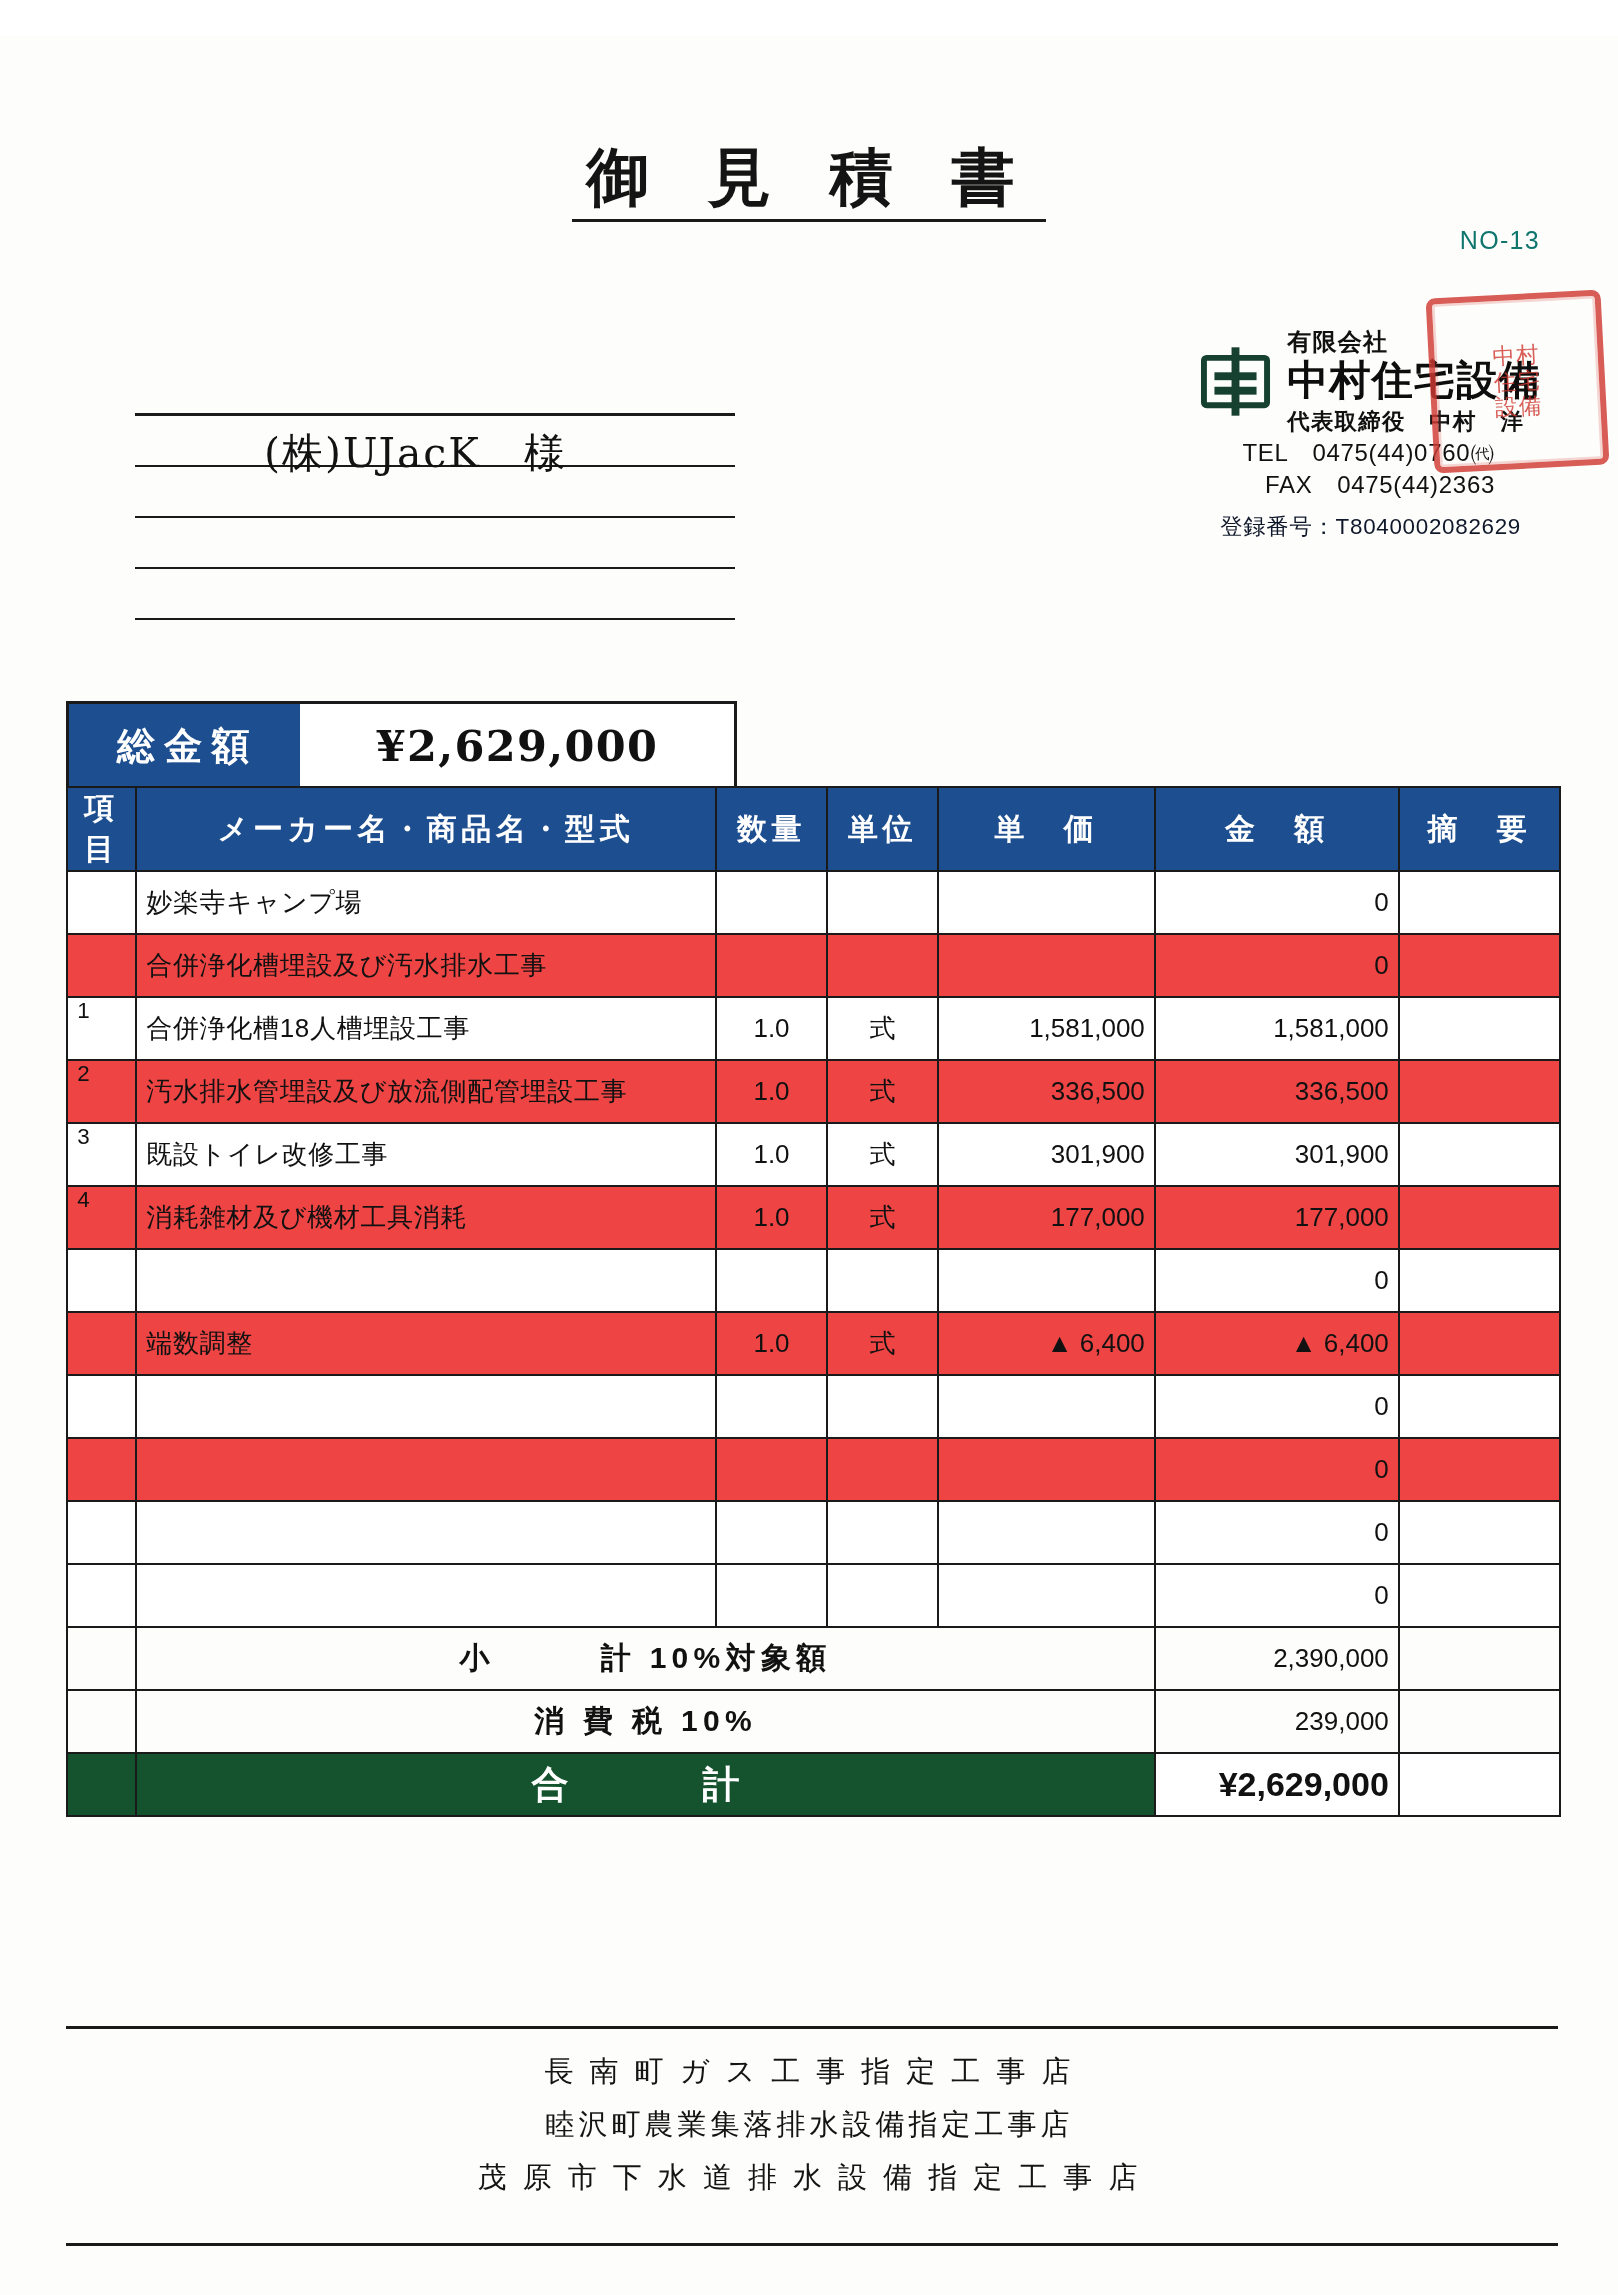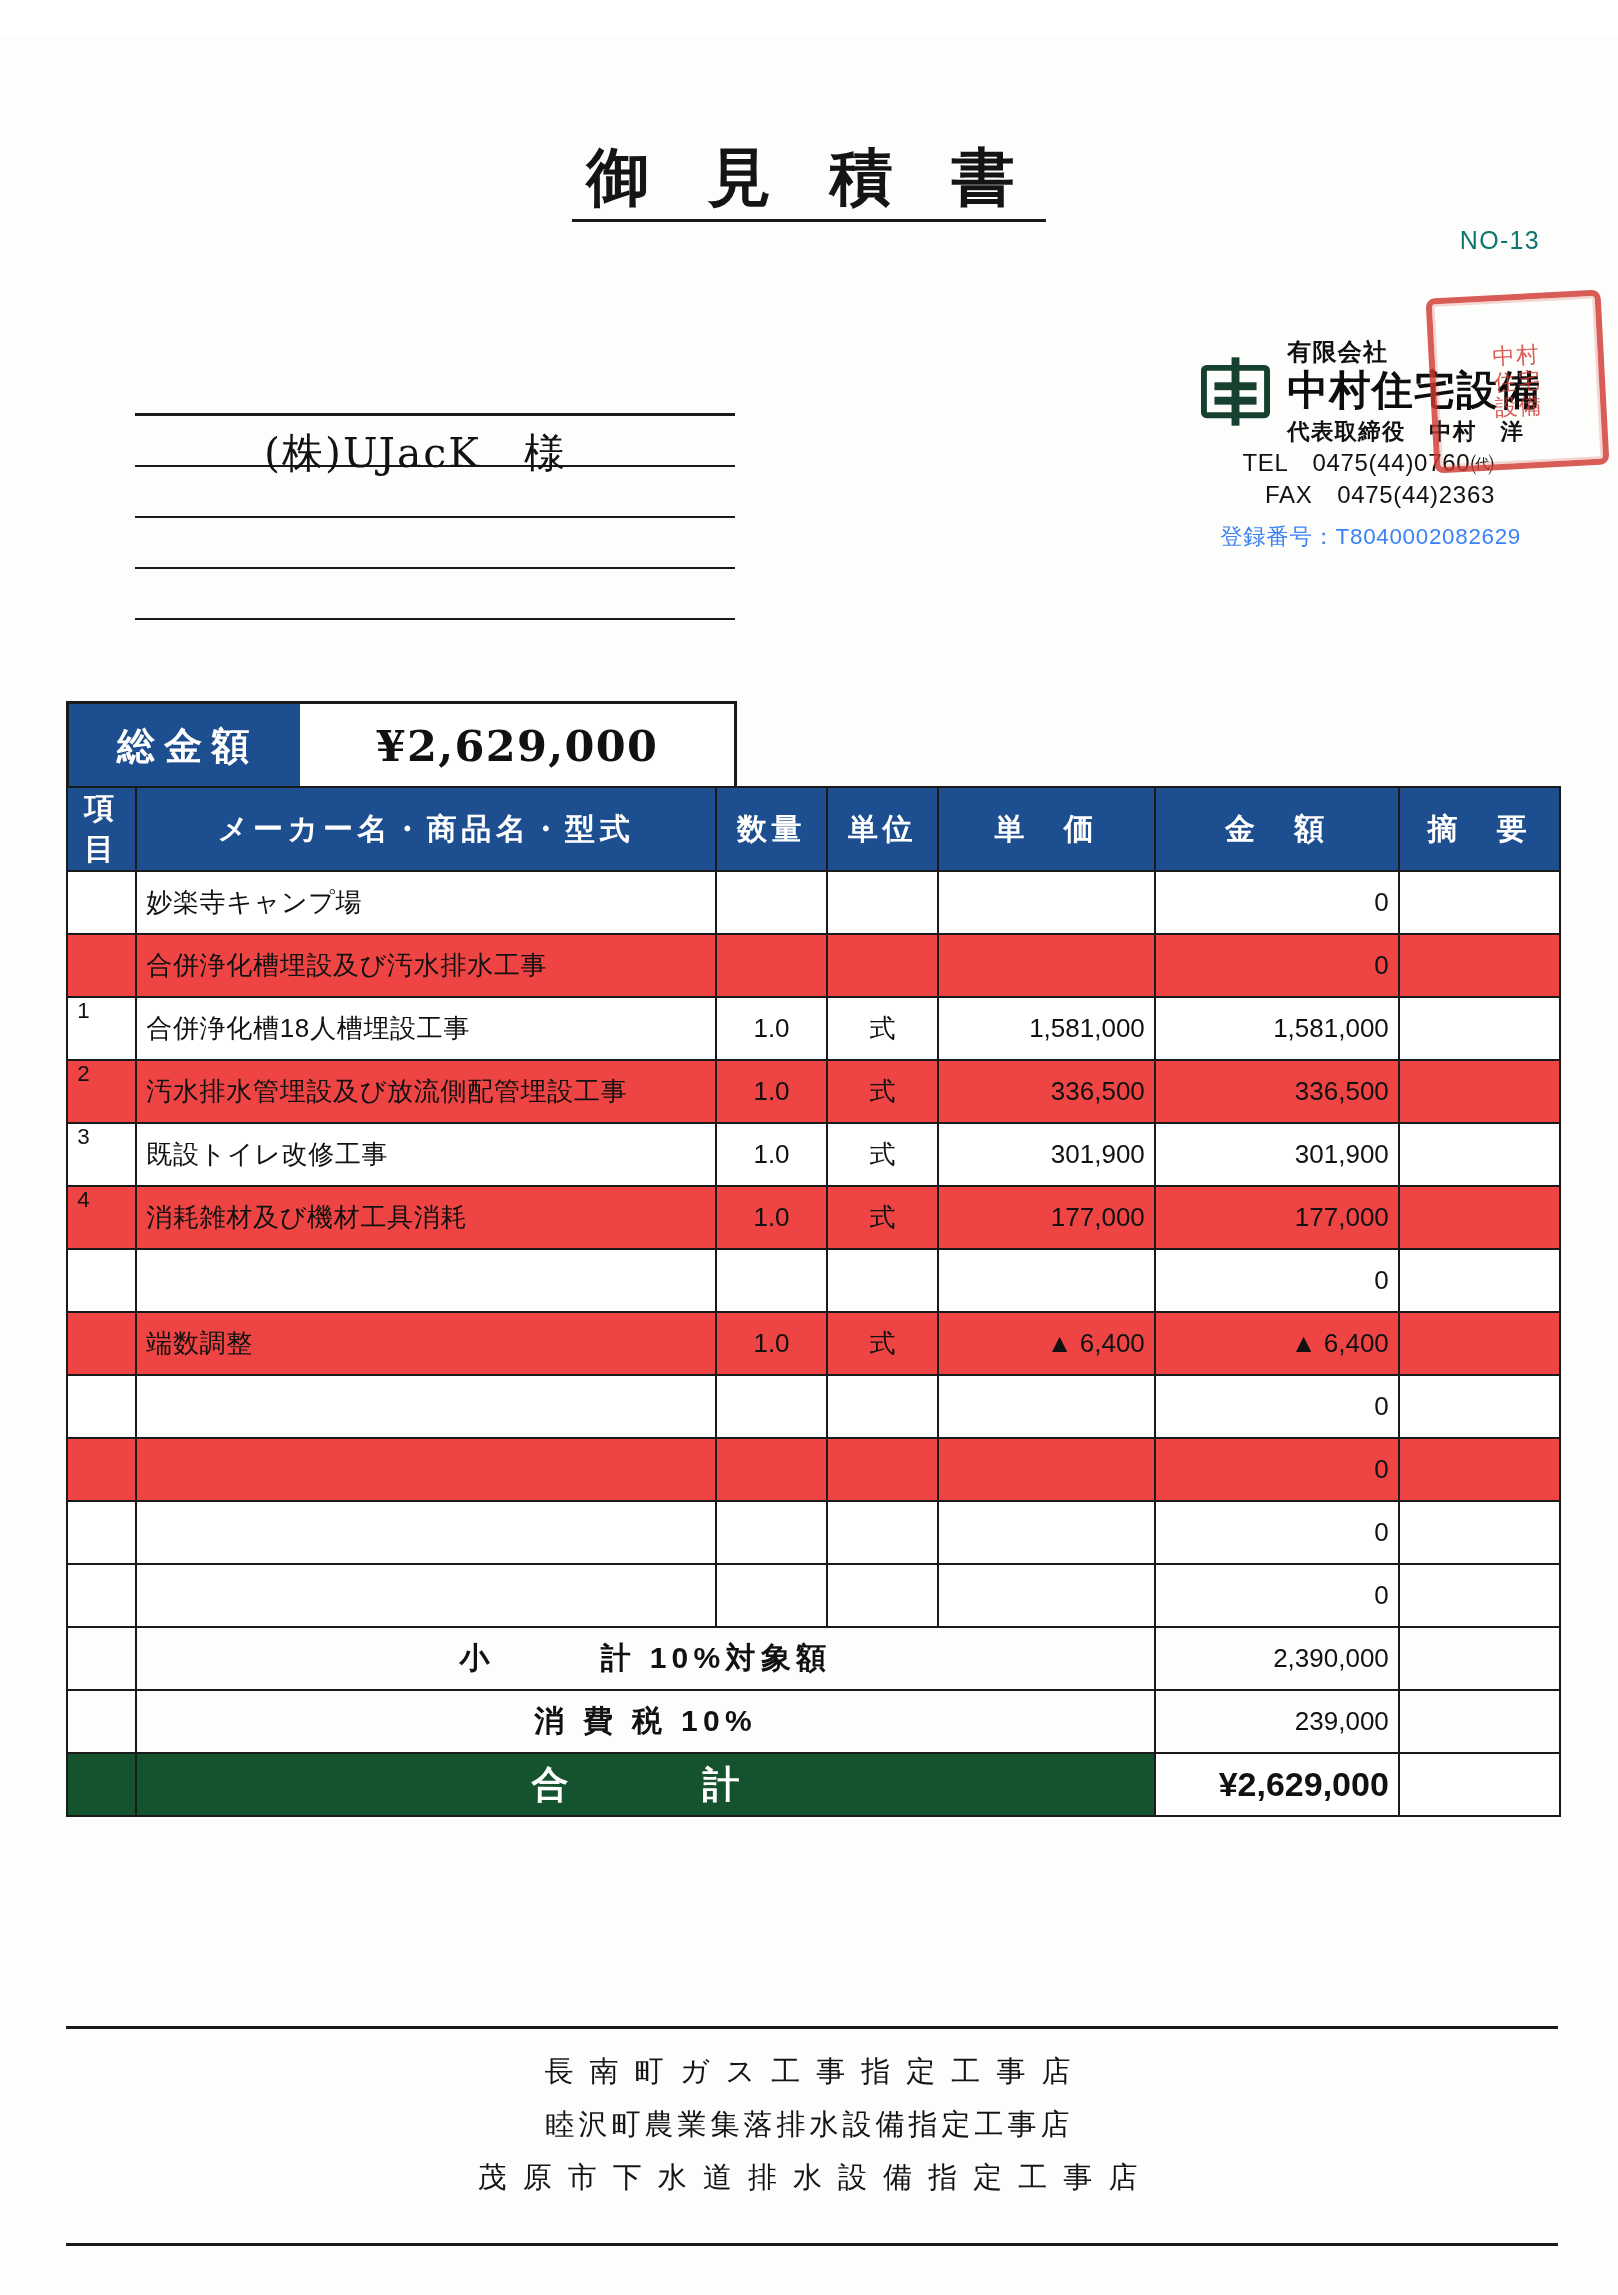--- a/index.html
+++ b/index.html
@@ -80,21 +80,21 @@
     font-size: 41px;
     letter-spacing: 2px;
     font-family: "DejaVu Serif", "Liberation Serif", serif;
     color: #121212;
   }
 
   
   .vendor {
     position: absolute;
     right: 78px;
-    top: 300px;
+    top: 290px;
     width: 659px;
     text-align: right;
   }
   .vendor-row {
     display: flex;
     justify-content: flex-end;
     align-items: center;
     gap: 16px;
   }
   .vendor-logo {
@@ -137,21 +137,21 @@
   .vendor-tel, .vendor-fax {
     font-size: 24px;
     letter-spacing: 0.7px;
     color: #111;
     padding-right: 46px;
   }
   .vendor-reg {
     margin-top: 10.5px;
     font-size: 22.4px;
     letter-spacing: 0.7px;
-    color: #3b82f6;
+    color: #0f172a;
     padding-right: 20px;
   }
 
   
   .stamp {
     position: absolute;
     right: 14.5px;
     top: 258px;
     width: 163px;
     height: 163px;

